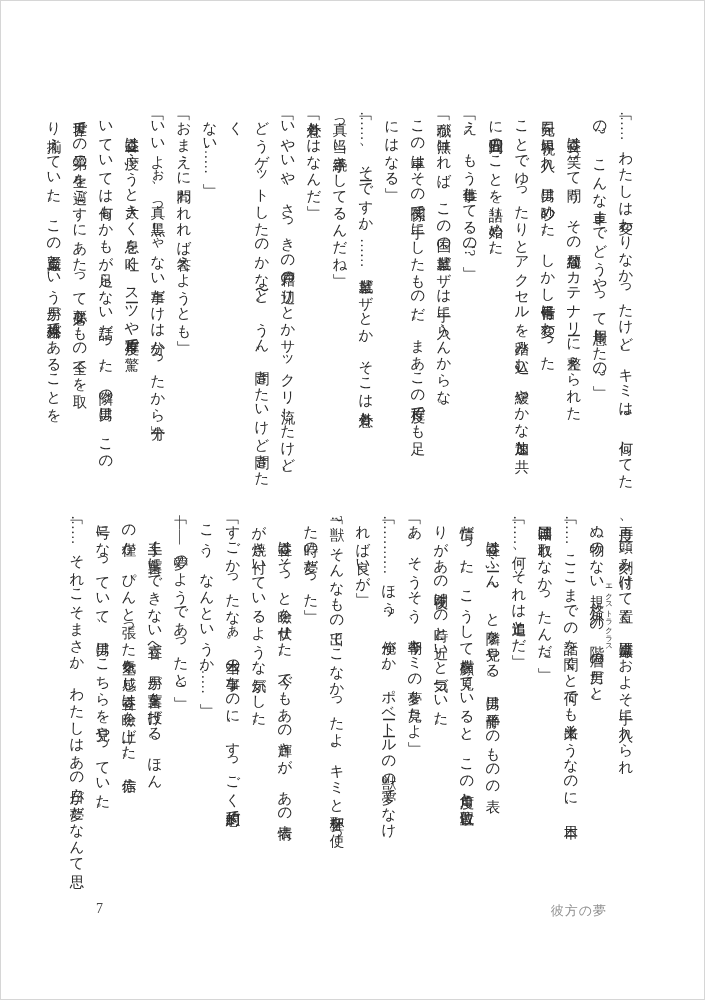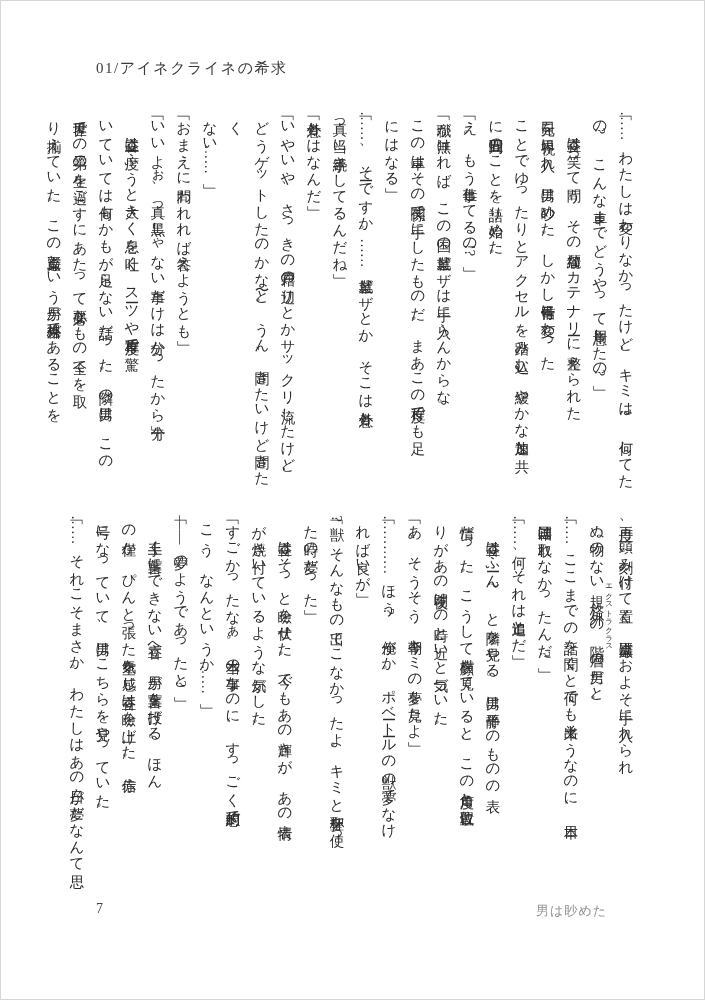--- a/index.html
+++ b/index.html
@@ -56,21 +56,20 @@
     font-size:13px;
     letter-spacing:1px;
     color:#8f8f8f;
   }
 </style>
 </head>
 <body>
 
 <div class="page">
 
-  <div class="chapter-heading">01/アイネクライネの希求</div>
 
   <div class="tier tier-1">
       <div class="tcol">「……わたしは変わりなかったけど、キミは?　何してた</div>
       <div class="tcol">の?　こんな車までどうやって用意したの?」</div>
       <div class="tcol">　立香は笑って問う。その綺麗なカテナリーに整えられた</div>
       <div class="tcol">口元を視界に入れ、男は眇めた。しかし青信号に変わった</div>
       <div class="tcol">ことでゆったりとアクセルを踏み込む。緩やかな加速と共</div>
       <div class="tcol">に五日間のことを語り始めた。</div>
       <div class="tcol">「え。もう仕事してるの!?」</div>
       <div class="tcol">「職が無ければ、この国の就業ビザは手に入らんからな。</div>
@@ -110,15 +109,15 @@
       <div class="tcol">こう、なんというか……」</div>
       <div class="tcol">「――夢のようであったと?」</div>
       <div class="tcol">　上手く言葉にできない立香へ、男が言葉を投げる。ほん</div>
       <div class="tcol">の僅か、ぴんと張った空気を感じ立香は瞼を上げた。赤信</div>
       <div class="tcol">号になっていて、男はこちらを見やっていた。</div>
       <div class="tcol">「……それこそまさか。わたしはあの日々が夢だなんて思</div>
     </div>
 
   <div class="page-number">7</div>
 
-  <div class="running-title">男は眇めた</div>
+  <div class="running-title">彼方の夢</div>
 
 </div>
 
 </body></html>

